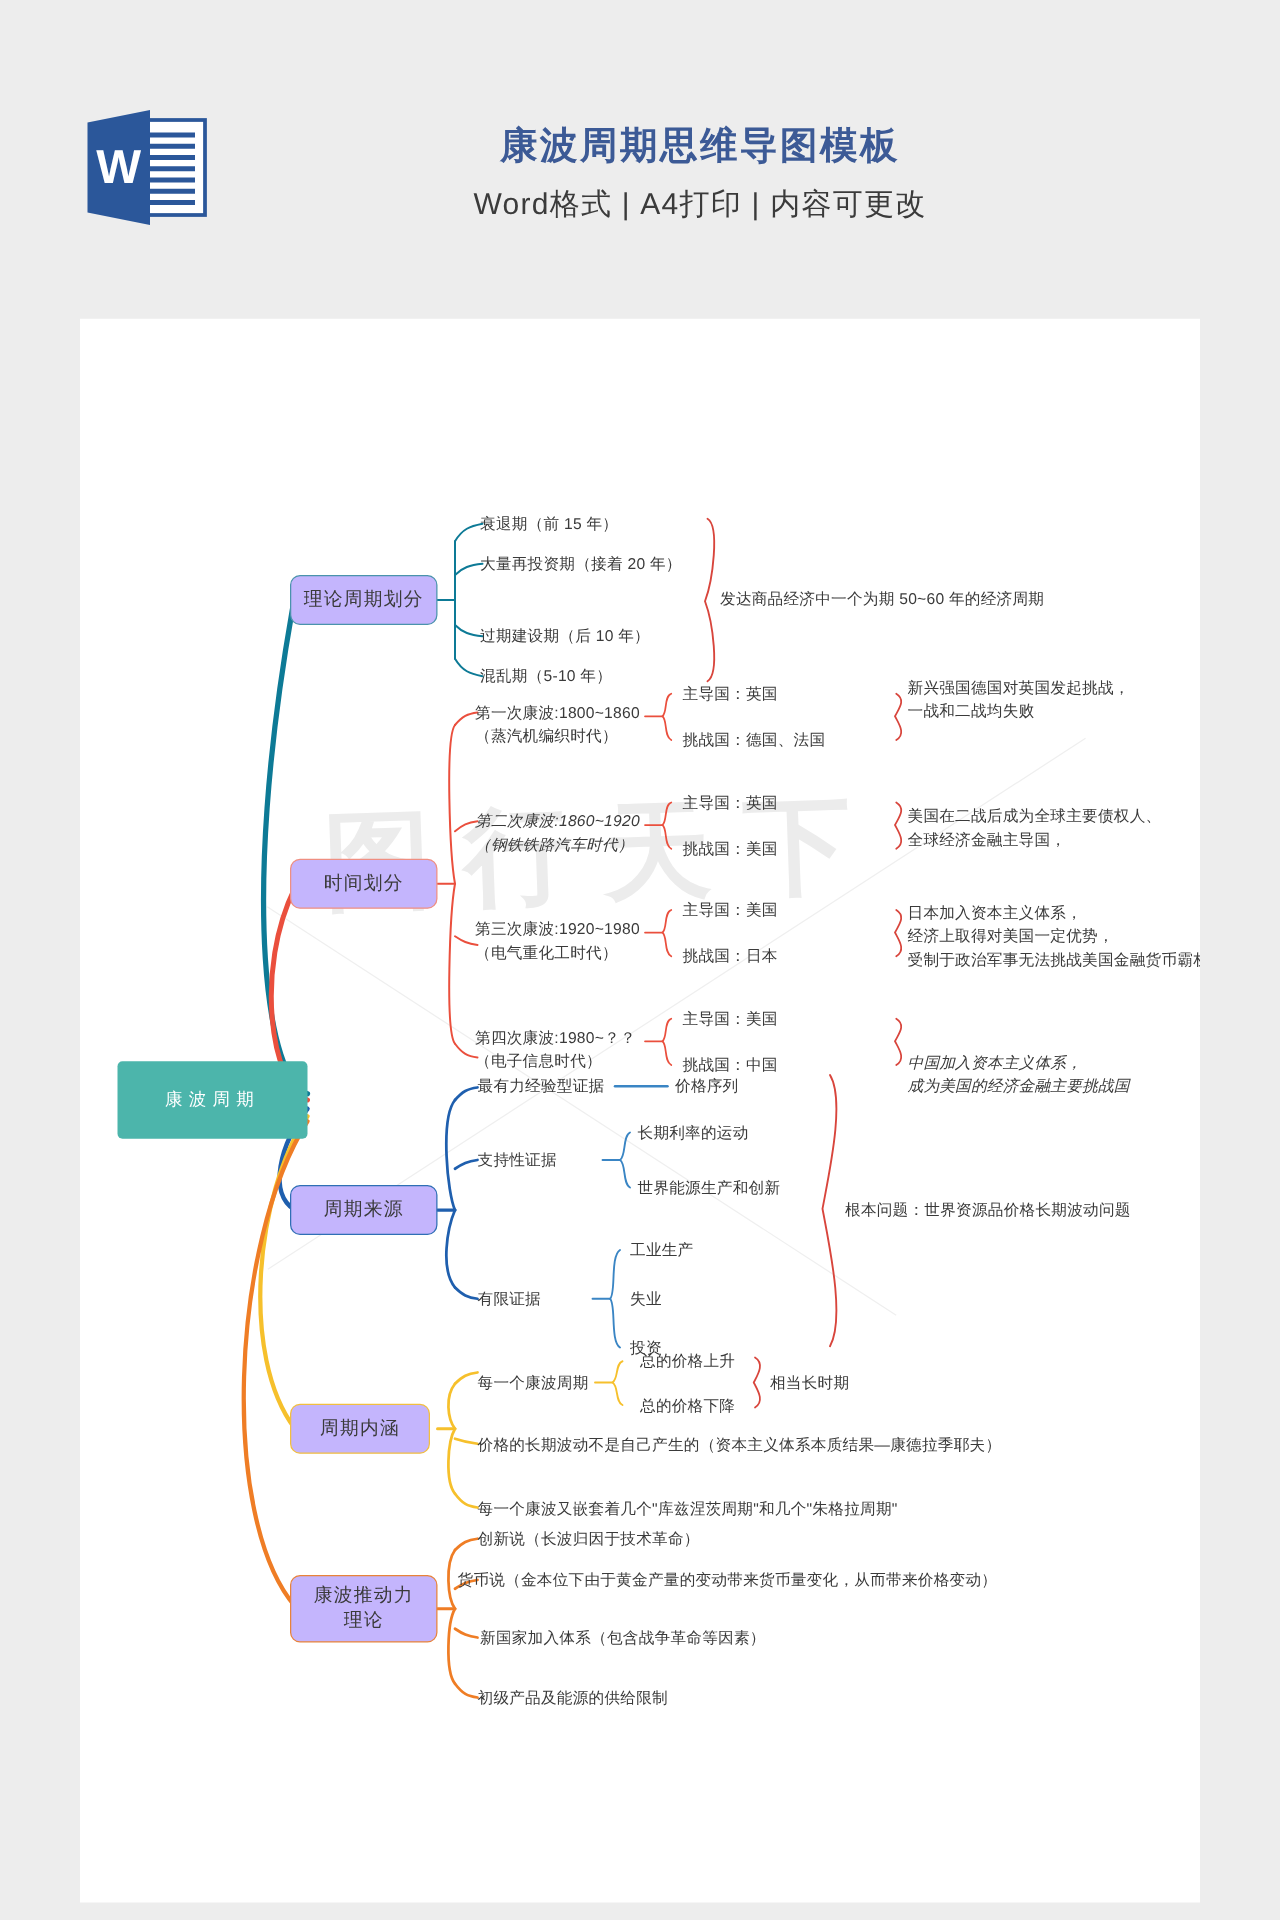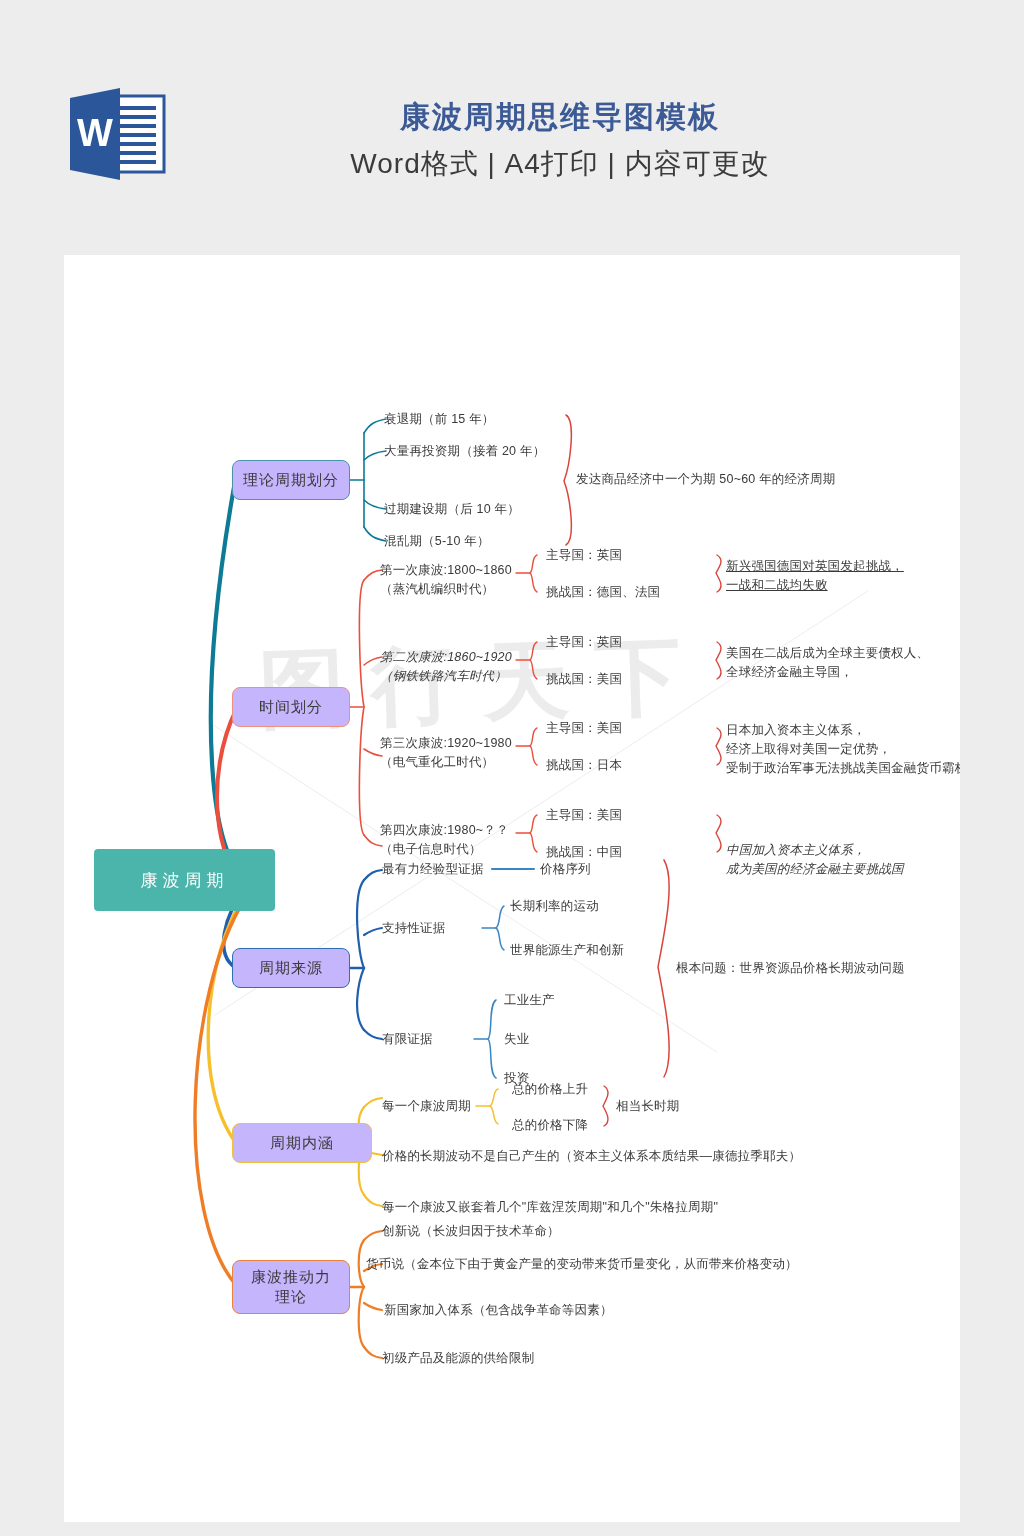--- a/index.html
+++ b/index.html
@@ -13,21 +13,21 @@
   }
   
   #header{position:absolute;left:0;top:0;width:1024px;height:255px;background:#ededed;}
   #word-icon{position:absolute;left:64px;top:84px;width:108px;height:100px;}
   #title-block{position:absolute;left:180px;top:90px;width:760px;text-align:center;}
   #doc-title{
     font-size:30px;font-weight:bold;color:#3c5a96;letter-spacing:2px;
     line-height:54px;margin:0;
   }
   #doc-subtitle{
-    font-size:28px;color:#3b3b3b;letter-spacing:1px;line-height:40px;margin:0;
+    font-size:24px;color:#3b3b3b;letter-spacing:1px;line-height:40px;margin:0;
     font-weight:400;
   }
   
   #page{
     position:absolute;left:64px;top:255px;width:896px;height:1267px;
     background:#ffffff;overflow:hidden;
   }
   #watermark{
     position:absolute;left:195px;top:370px;
     font-size:86px;color:#ececec;font-family:"Liberation Serif","DejaVu Serif",serif;
@@ -38,33 +38,33 @@
     position:absolute;background:#efefef;height:1px;transform-origin:0 0;
   }
   #diagonal-a{left:150px;top:760px;width:780px;transform:rotate(-33deg);}
   #diagonal-b{left:150px;top:470px;width:600px;transform:rotate(33deg);}
 
   svg#mm{position:absolute;left:0;top:0;width:896px;height:1267px;}
 
   
   .node{position:absolute;box-sizing:border-box;display:flex;align-items:center;justify-content:center;}
   #center-node{
-    left:30px;top:594px;width:181px;height:62px;
+    left:30px;top:594px;width:152px;height:62px;
     background:#4cb5ab;border-radius:4px;
-    color:#ffffff;font-size:17px;letter-spacing:5px;font-weight:400;
+    color:#ffffff;font-size:14px;letter-spacing:5px;font-weight:400;
   }
   .topic{
     border:1.4px solid #cfcfcf;border-radius:8px;background:#c4b5fd;
     font-size:15px;color:#3a3a3a;letter-spacing:1px;text-align:center;
     line-height:20px;
   }
   #topic-0{left:168px;top:205px;width:118px;height:40px;border-color:#4a93ac;}
   #topic-1{left:168px;top:432px;width:118px;height:40px;border-color:#ef8f82;}
   #topic-2{left:168px;top:693px;width:118px;height:40px;border-color:#2f6fb5;}
-  #topic-3{left:168px;top:868px;width:140px;height:40px;border-color:#f2bf3f;}
+  #topic-3{left:168px;top:868px;width:112px;height:40px;border-color:#f2bf3f;}
   #topic-4{left:168px;top:1005px;width:118px;height:54px;border-color:#e8833a;}
 
   
   .lf{
     position:absolute;font-size:12.5px;color:#3a3a3a;line-height:17px;
     white-space:nowrap;letter-spacing:0.2px;
   }
   .lf.two{white-space:normal;line-height:19px;}
 </style>
 </head>
@@ -192,21 +192,21 @@
   <div class="lf" style="left:320px;top:246px;">过期建设期（后 10 年）</div>
   <div class="lf" style="left:320px;top:278px;">混乱期（5-10 年）</div>
   <div class="lf" style="left:512px;top:216px;">发达商品经济中一个为期 50~60 年的经济周期</div>
 
   <div class="lf two" style="left:316px;top:306px;width:135px;">
     <div>第一次康波:1800~1860</div>
     <div>（蒸汽机编织时代）</div>
   </div>
   <div class="lf" style="left:482px;top:292px;">主导国：英国</div>
   <div class="lf" style="left:482px;top:329px;">挑战国：德国、法国</div>
-  <div class="lf two" style="left:662px;top:302px;width:230px;white-space:pre-line;text-decoration:underline;">新兴强国德国对英国发起挑战，
+  <div class="lf two" style="left:662px;top:286px;width:230px;white-space:pre-line;">新兴强国德国对英国发起挑战，
 一战和二战均失败</div>
 
   <div class="lf two" style="left:316px;top:393px;width:140px;font-style:italic;">
     <div>第二次康波:1860~1920</div>
     <div>（钢铁铁路汽车时代）</div>
   </div>
   <div class="lf" style="left:482px;top:379px;">主导国：英国</div>
   <div class="lf" style="left:482px;top:416px;">挑战国：美国</div>
   <div class="lf two" style="left:662px;top:389px;width:235px;white-space:pre-line;">美国在二战后成为全球主要债权人、
 全球经济金融主导国，</div>

